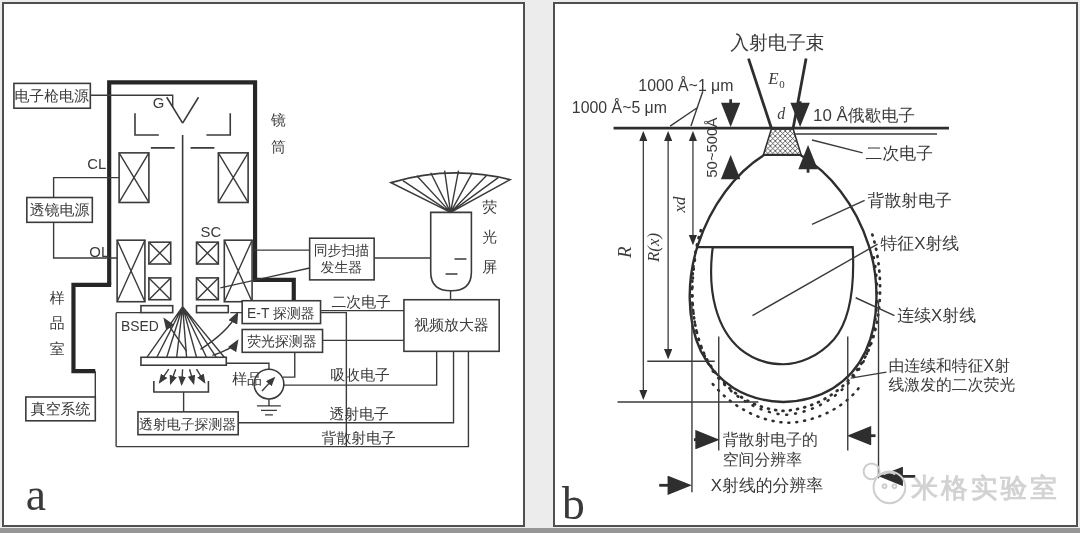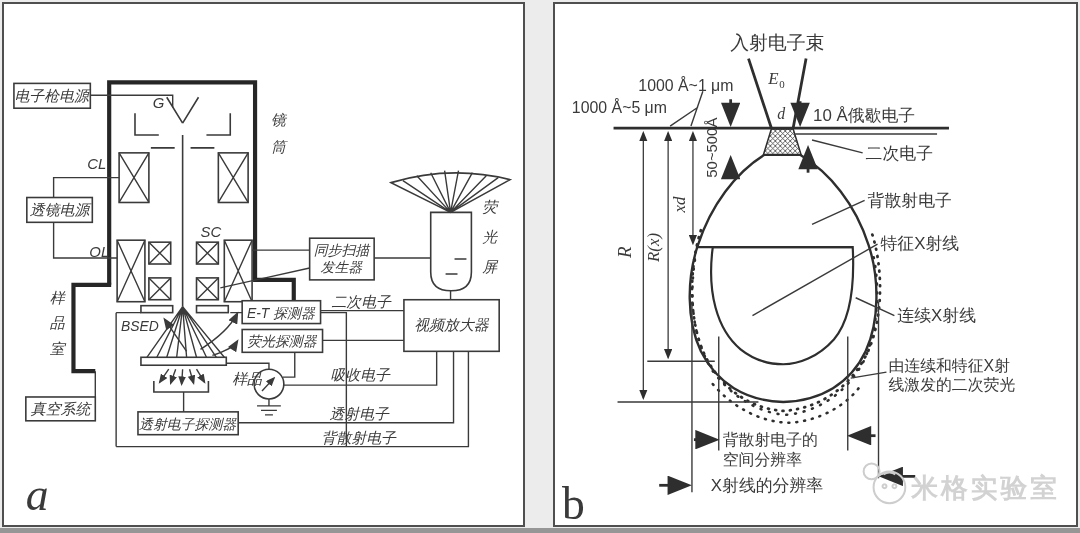--- a/index.html
+++ b/index.html
@@ -1,18 +1,18 @@
 <!DOCTYPE html>
 <html><head>
 <meta charset="utf-8">
 <style>
   html,body{margin:0;padding:0;width:1080px;height:533px;background:#ececec;overflow:hidden;
     font-family:"Liberation Sans","DejaVu Sans",sans-serif;}
   .panel{position:absolute;top:2px;height:525px;background:#fff;border:2px solid #4f4f4f;box-sizing:border-box;}
-  #panel-a{left:2px;width:523px;font-style:italic;}
+  #panel-a{left:2px;width:523px;}
   #panel-b{left:553px;width:525px;}
   .panel svg{position:absolute;left:0;top:0;width:100%;height:100%;}
   #bottom-bar{position:absolute;left:0;top:528px;width:1080px;height:5px;background:#969696;}
   text{fill:#3a3a3a;}
   .t15{font-size:15px;} .t14{font-size:14px;} .t16{font-size:16px;} .t17{font-size:17px;} .t19{font-size:19px;}
   .serif{font-family:"Liberation Serif","DejaVu Serif",serif;}
   .it{font-style:italic;}
   .tag{font-size:46px;font-family:"Liberation Serif","DejaVu Serif",serif;}
   .ln{stroke:#3a3a3a;stroke-width:1.4;fill:none;}
   .ln2{stroke:#3a3a3a;stroke-width:1.6;fill:none;}

